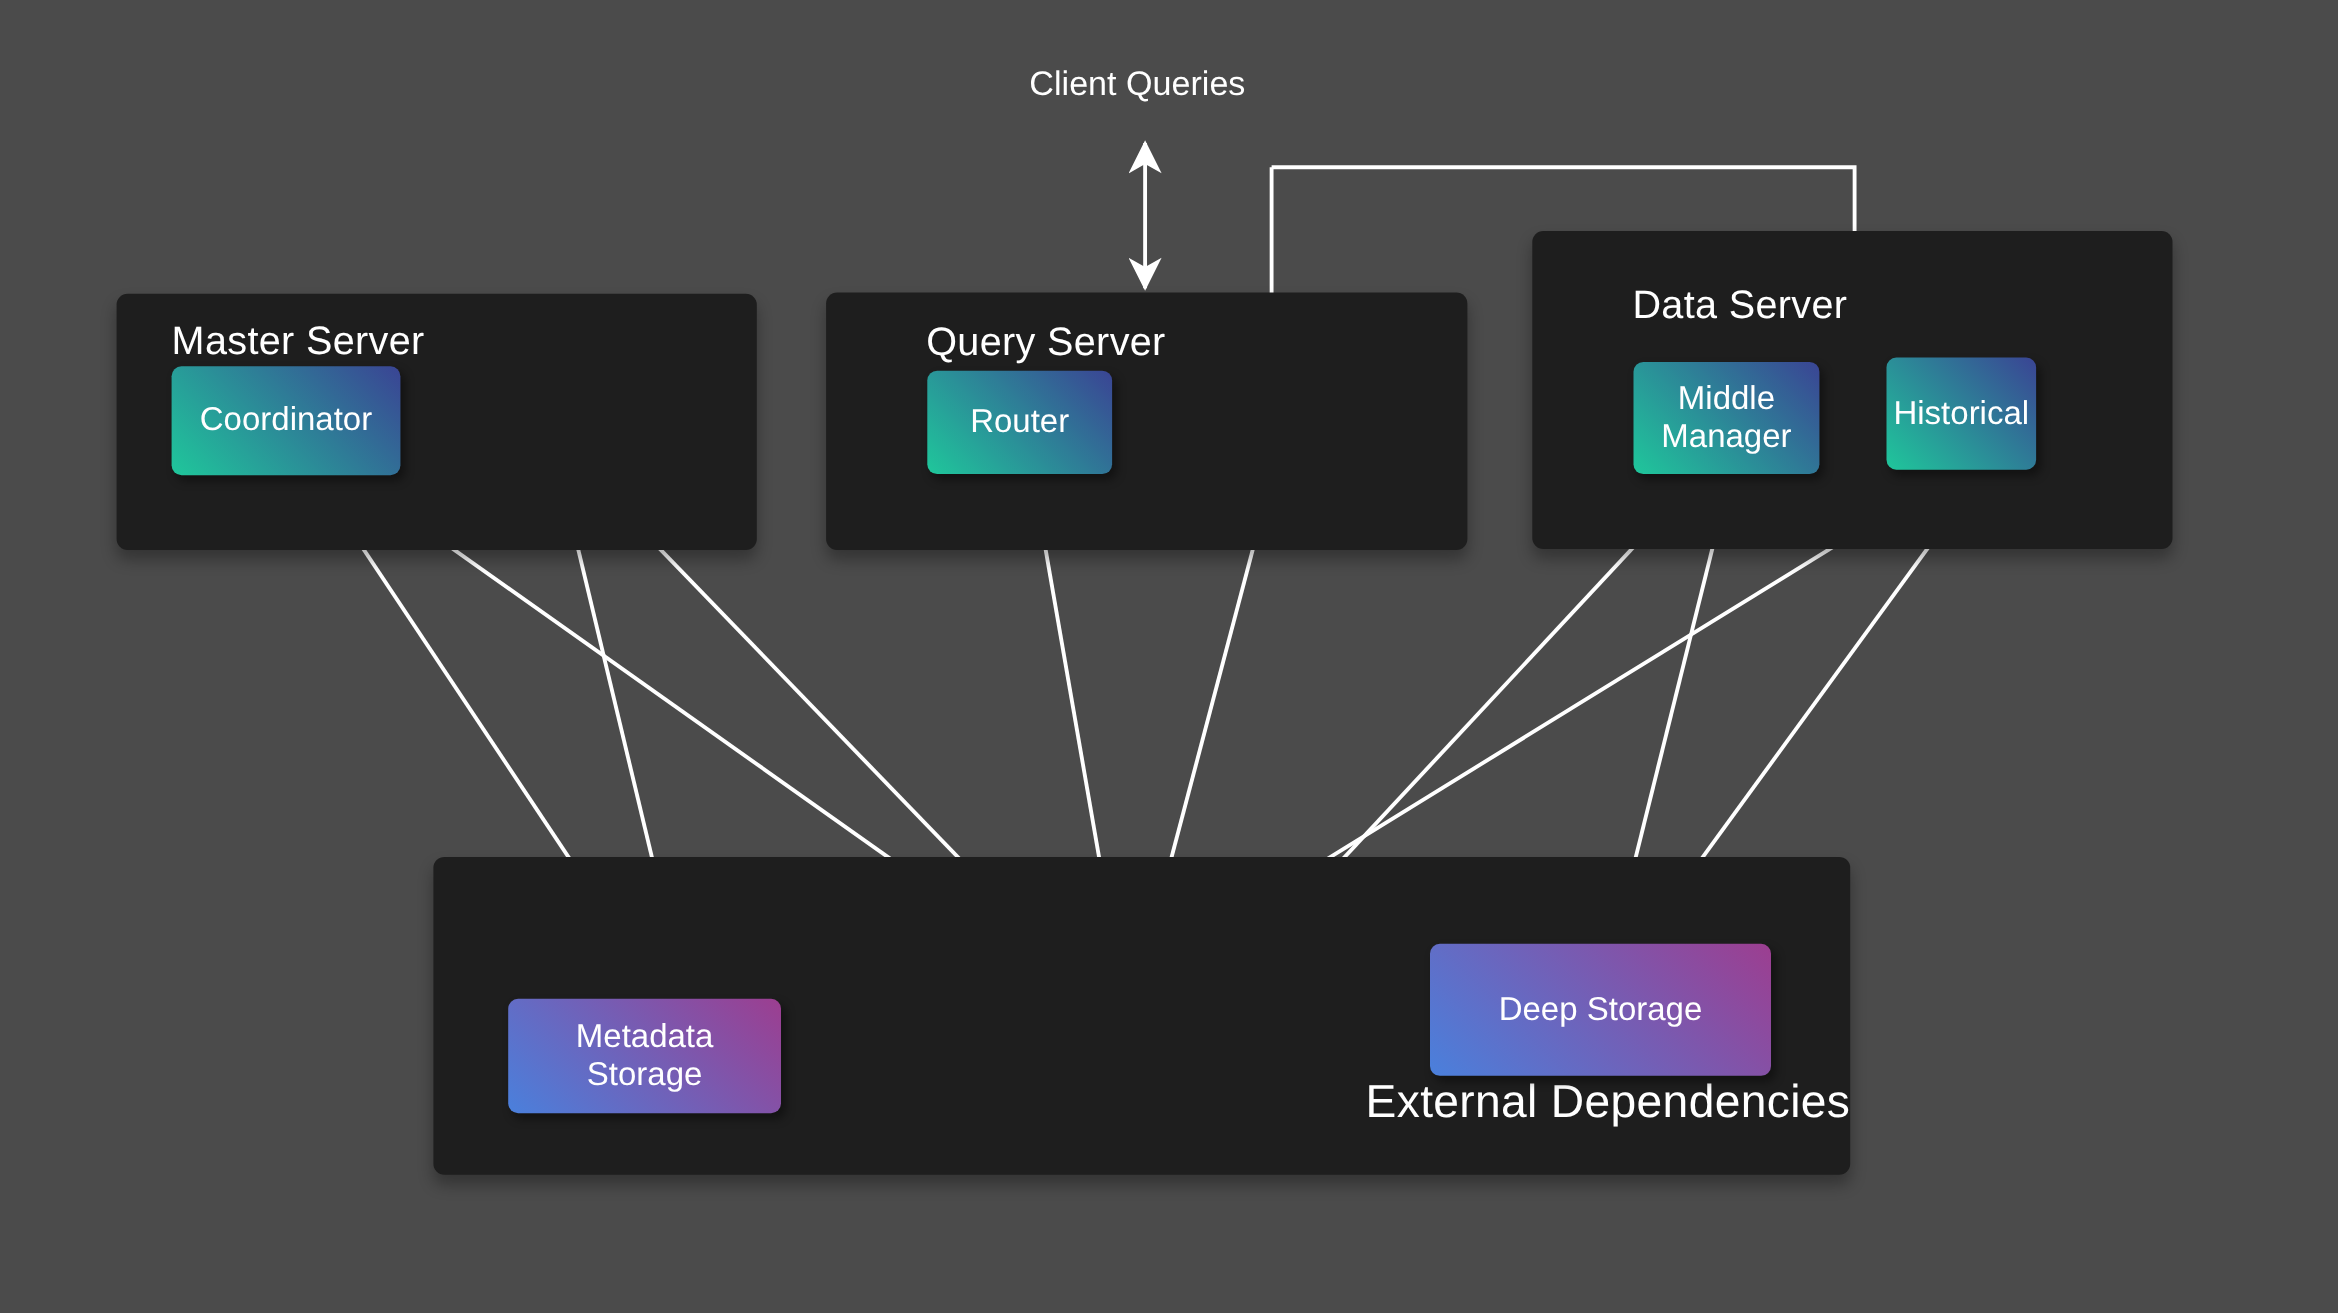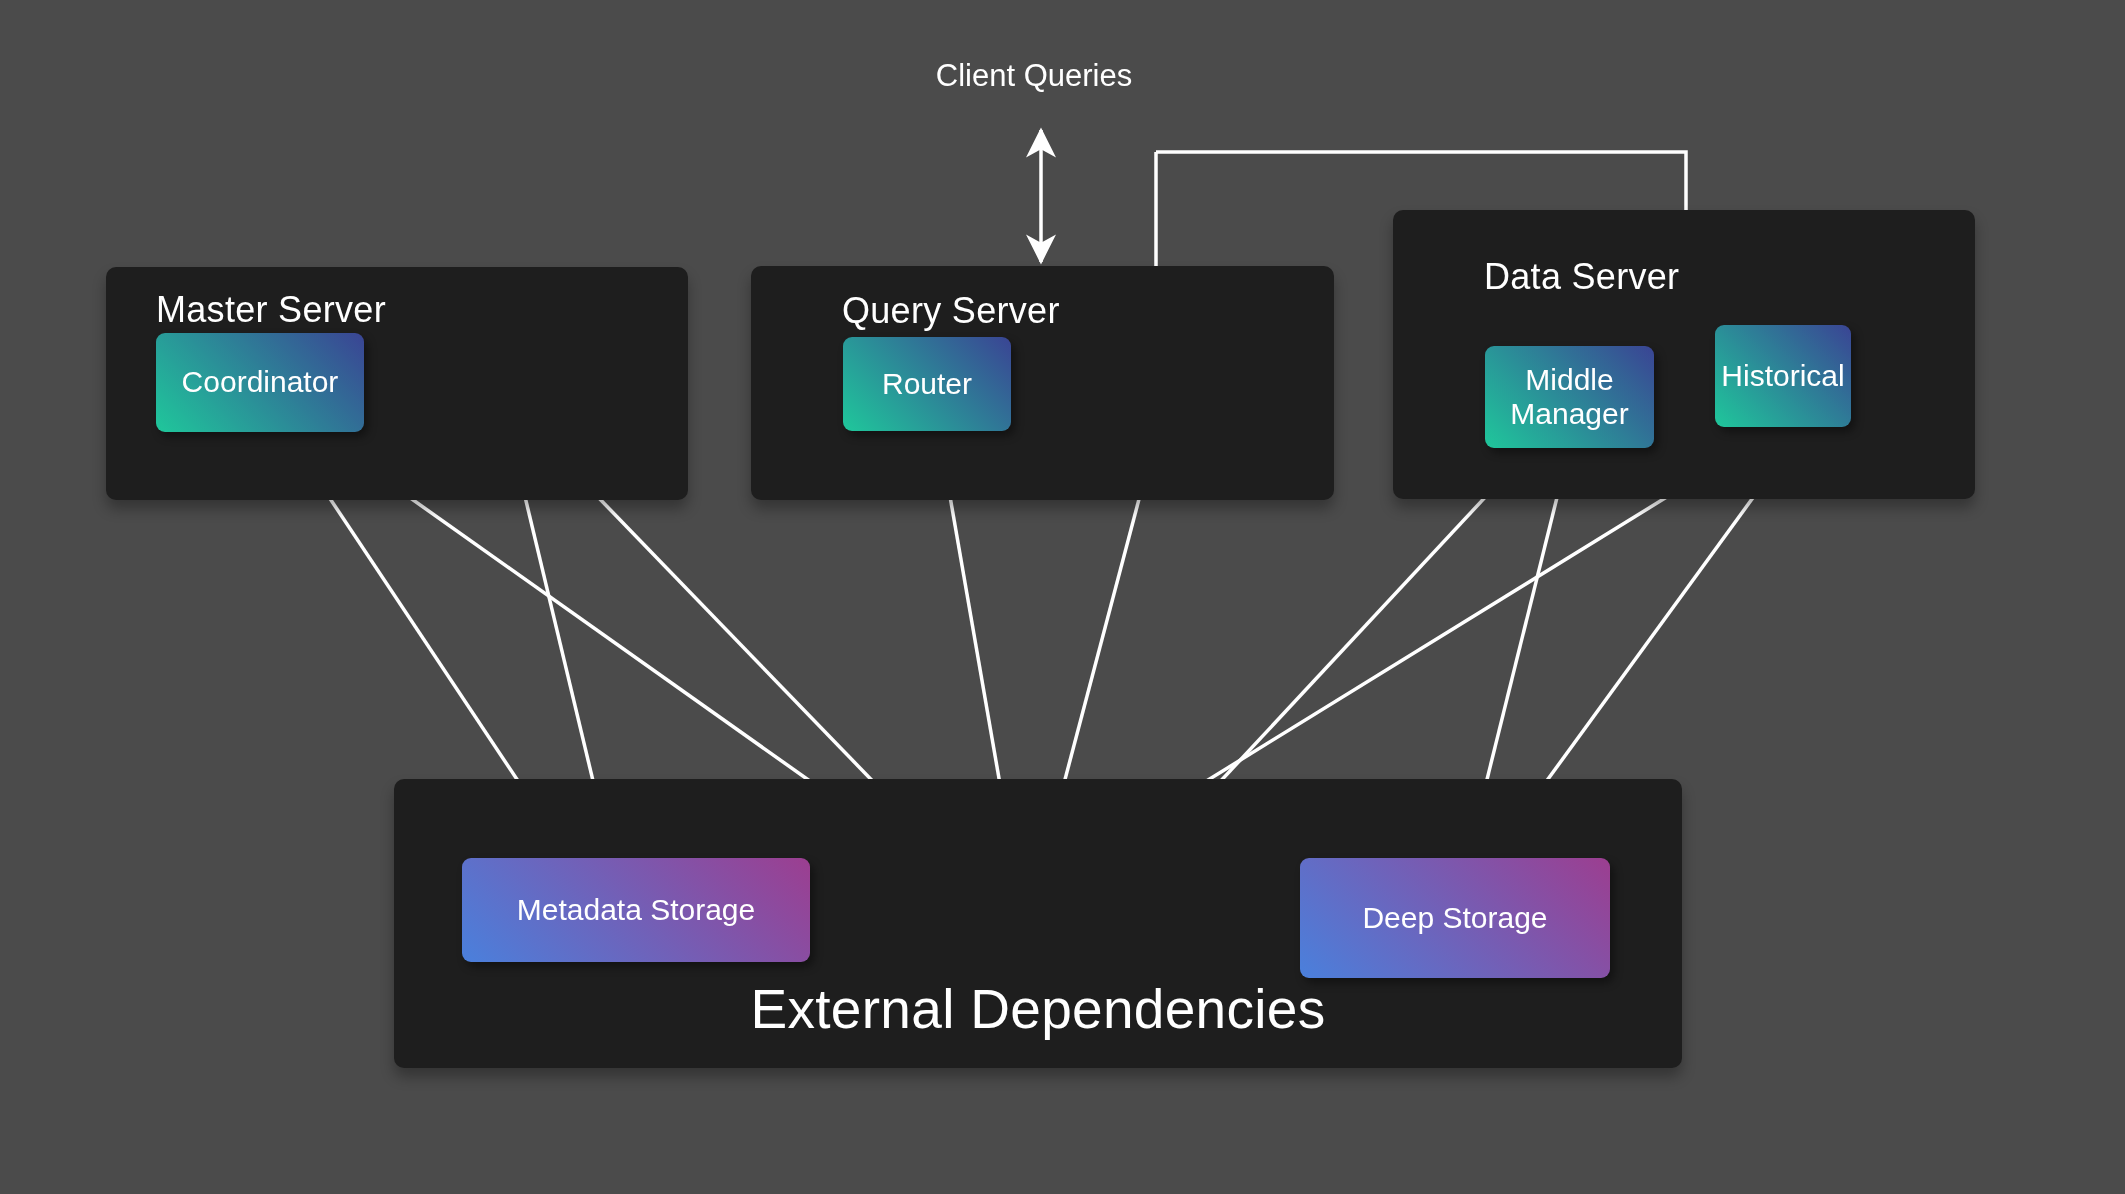--- a/index.html
+++ b/index.html
@@ -18,35 +18,35 @@
     box-shadow:0 9px 14px rgba(0,0,0,.30);
   }
   #panel-master{left:106px;top:267px;width:582px;height:233px}
   #panel-query{left:751px;top:266px;width:583px;height:234px}
   #panel-data{left:1393px;top:210px;width:582px;height:289px}
   #panel-external{left:394px;top:779px;width:1288px;height:289px}
   .panel-title{position:absolute;font-size:36px;letter-spacing:.3px;white-space:nowrap}
   #title-master{left:50px;top:22px}
   #title-query{left:91px;top:24px}
   #title-data{left:91px;top:46px}
-  #title-external{left:0;right:0;top:198px;text-align:center;font-size:55px}
+  #title-external{left:0;right:0;top:198px;text-align:right;font-size:42px}
   .node{
     position:absolute;display:flex;align-items:center;justify-content:center;
     font-size:30px;line-height:1.15;text-align:center;border-radius:9px;
     box-shadow:4px 5px 9px rgba(0,0,0,.40);padding:0 6px;box-sizing:border-box;
   }
   .teal{background:linear-gradient(45deg,var(--tealA,#1fc79b),var(--tealB,#3a4494))}
   .purple{background:linear-gradient(45deg,var(--purpleA,#4a80dc),var(--purpleB,#9c3e90))}
   #node-coordinator{left:156px;top:333px;width:208px;height:99px}
   #node-overload{left:411px;top:335px;width:223px;height:97px}
   #node-router{left:843px;top:337px;width:168px;height:94px}
   #node-broker{left:1072px;top:331px;width:170px;height:98px}
-  #node-middle-manager{left:1485px;top:346px;width:169px;height:102px}
+  #node-middle-manager{left:1485px;top:329px;width:169px;height:102px}
   #node-historical{left:1715px;top:325px;width:136px;height:102px}
-  #node-metadata{left:462px;top:858px;width:348px;height:104px}
+  #node-metadata{left:462px;top:908px;width:248px;height:104px}
   #node-zookeeper{left:886px;top:861px;width:307px;height:97px}
   #node-deep{left:1300px;top:858px;width:310px;height:120px}
   #wires{position:absolute;left:0;top:0;pointer-events:none}
   #wires polyline{fill:none;stroke:var(--arrow,#fff);stroke-width:3.5px}
   #wires marker path{fill:var(--arrow,#fff)}
 </style>
 </head>
 <body>
 
 <div class="stage">

